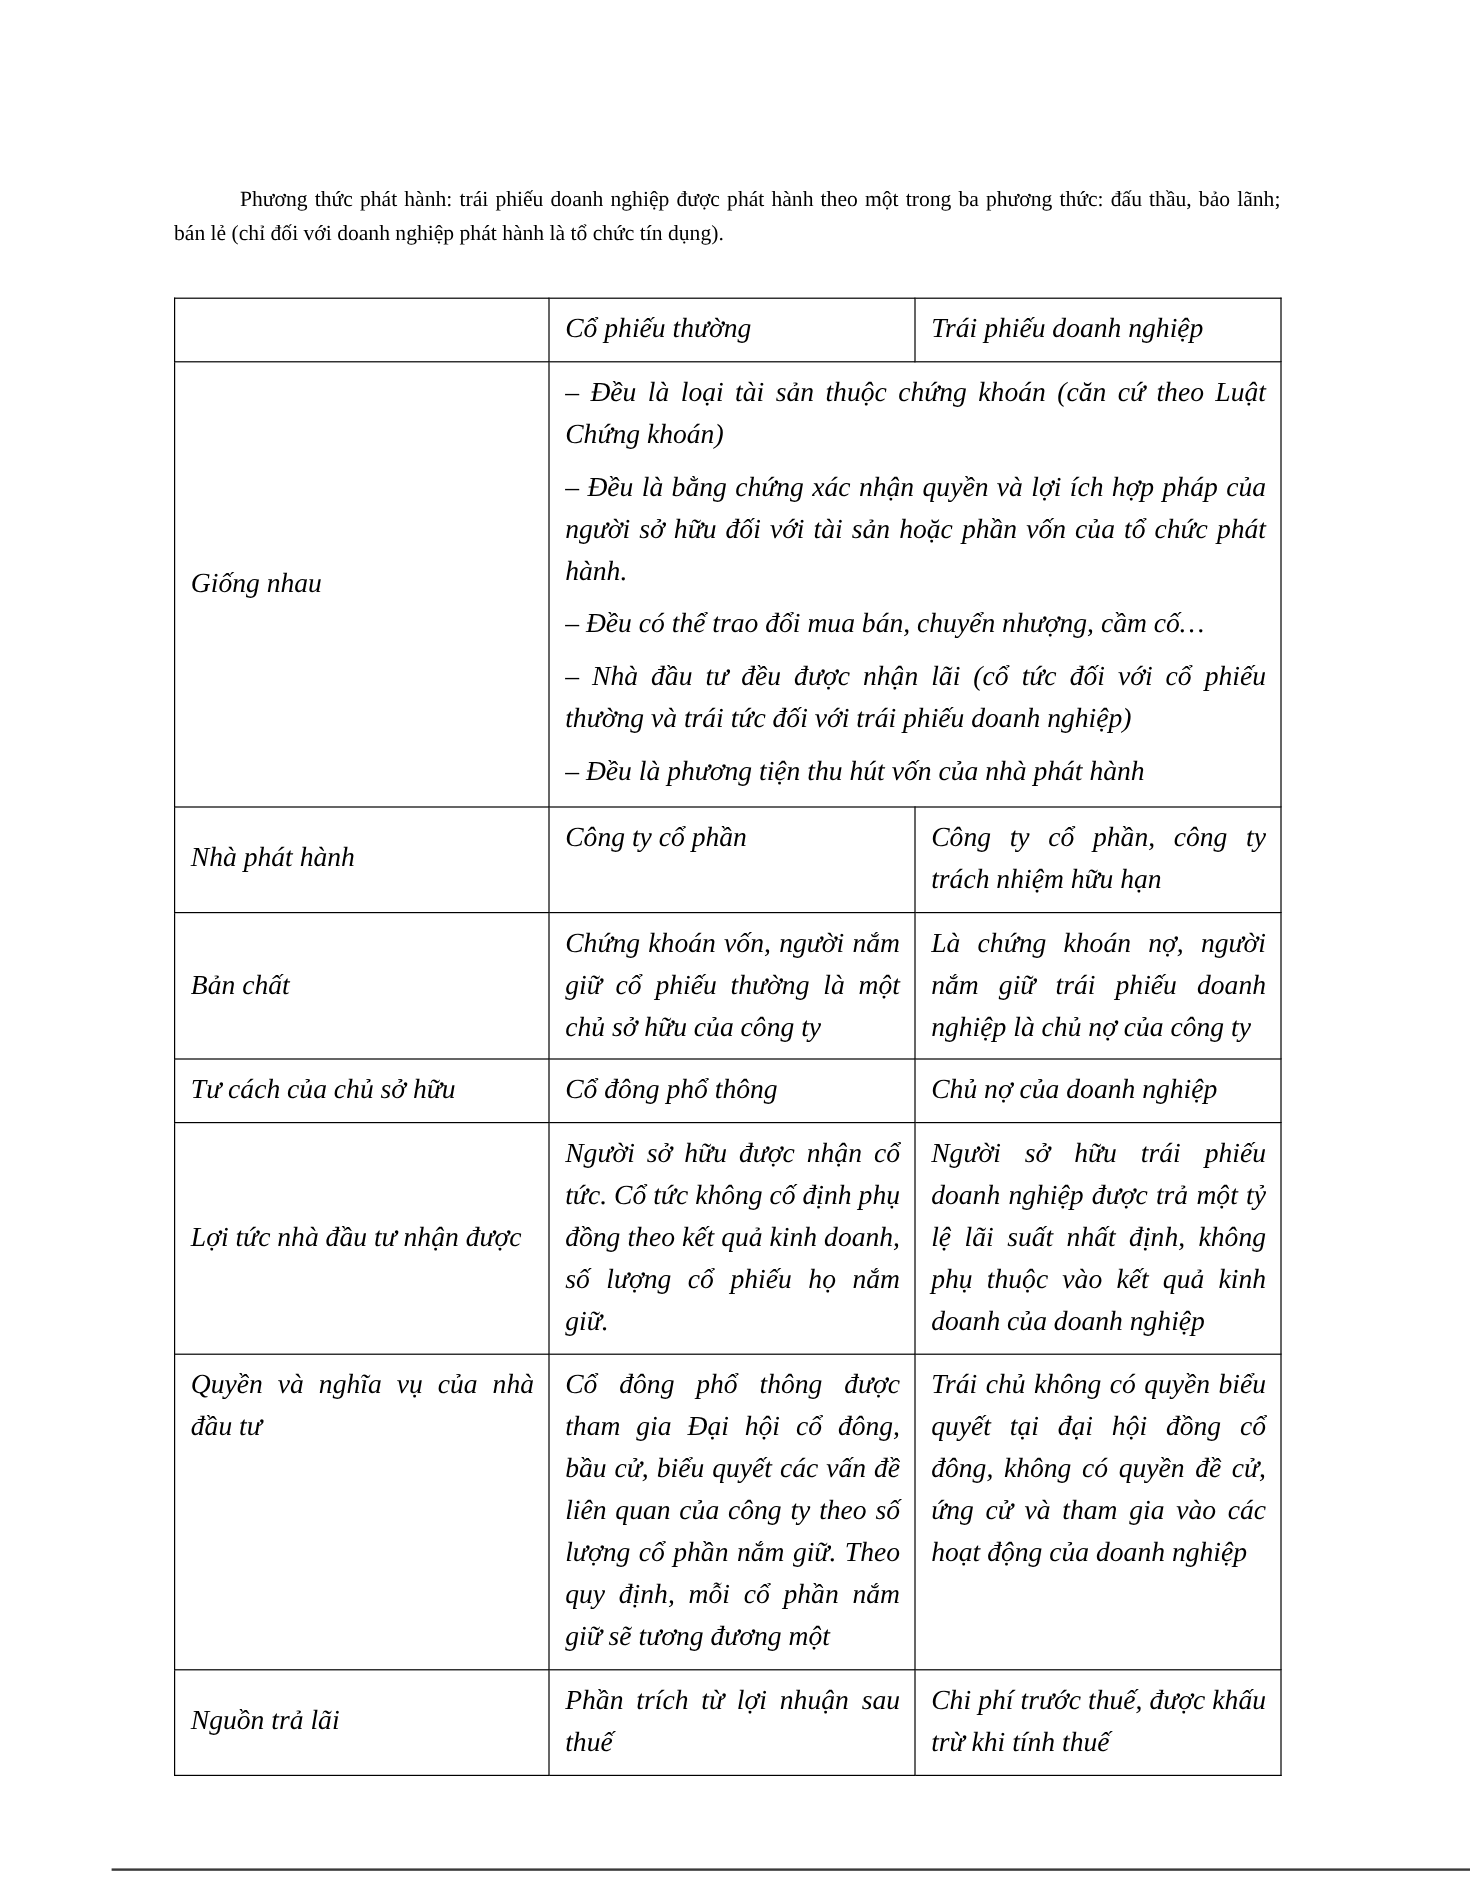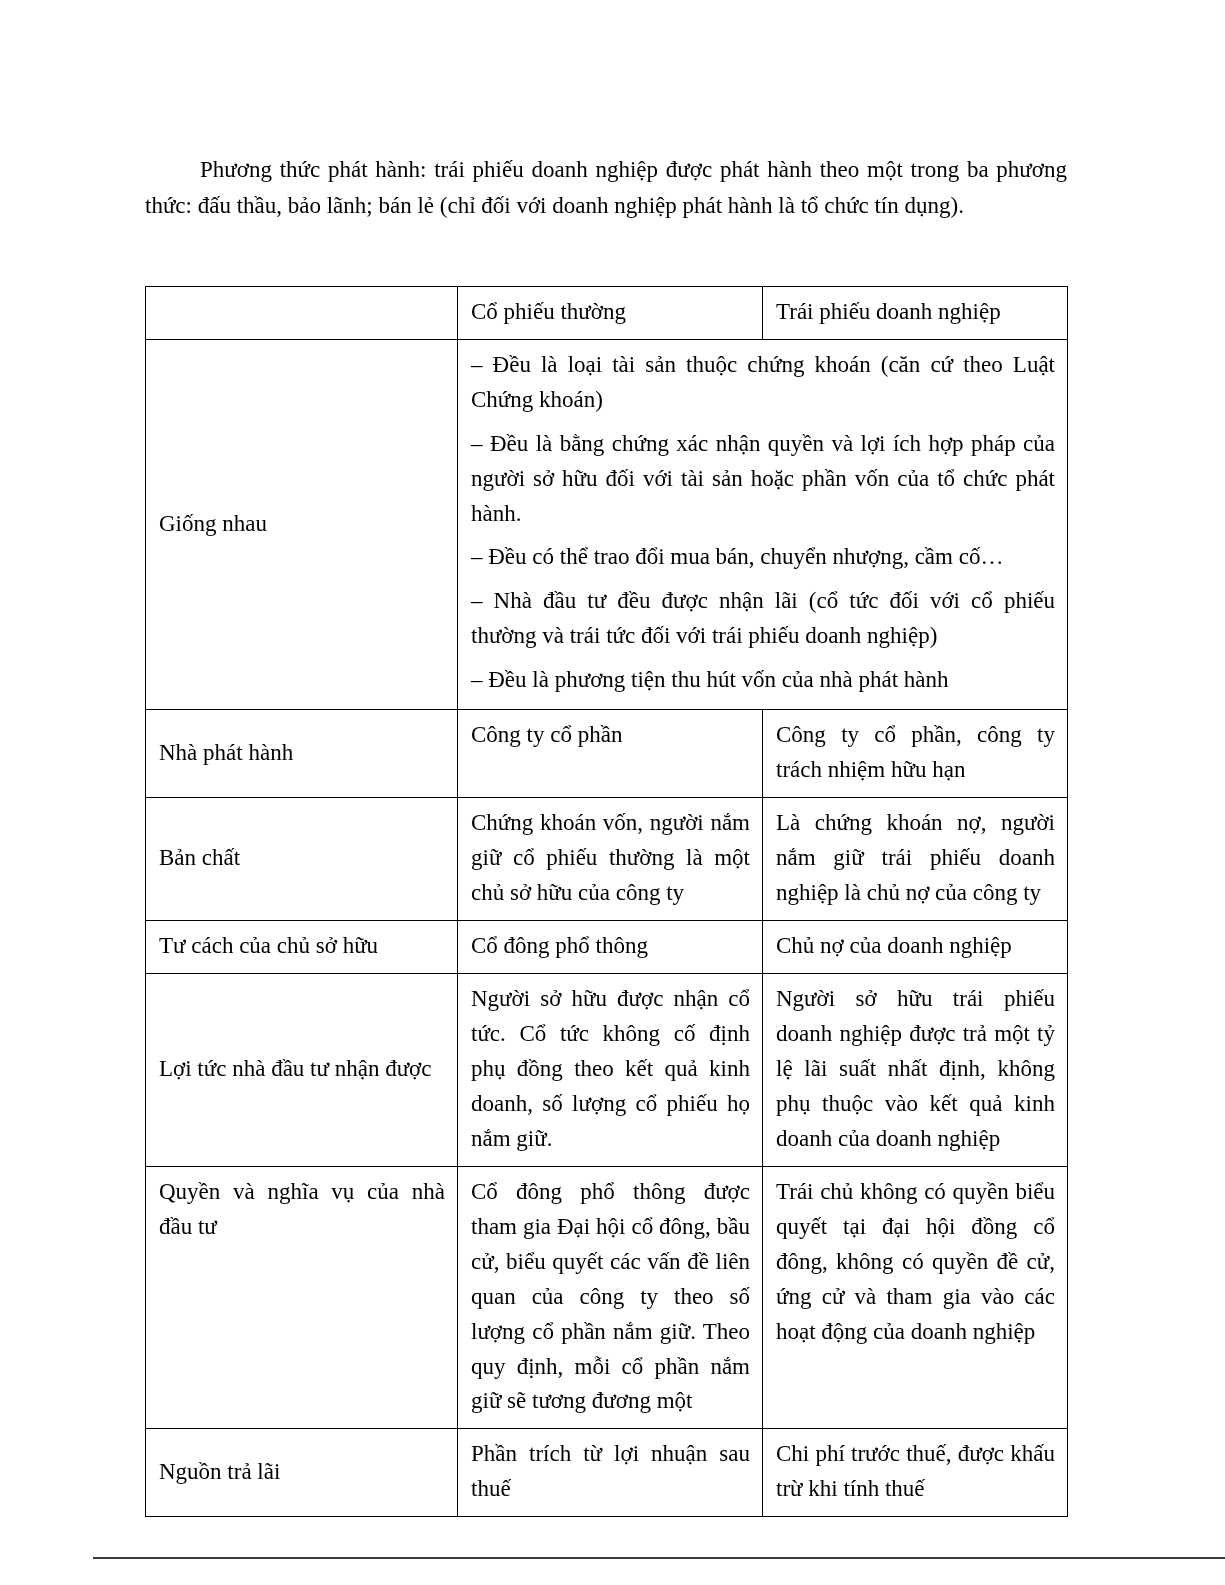--- a/index.html
+++ b/index.html
@@ -12,42 +12,43 @@
     color: #000000;
     overflow: hidden;
   }
   .page {
     position: absolute;
     left: 145px;
     top: 152px;
     width: 922px;
   }
   .intro {
-    font-size: 23px;
+    font-size: 18px;
     line-height: 1.56;
     text-align: justify;
     text-indent: 55px;
   }
   .heading {
     margin-top: 40px;
     display: flex;
     font-weight: bold;
     font-size: 23px;
   }
   .heading .num {
     padding-left: 40px;
     width: 110px;
     flex: 0 0 auto;
   }
   table.cmp {
     border-collapse: collapse;
     table-layout: fixed;
     width: 922px;
-    margin-top: 62px;
+    margin-top: 40px;
     font-size: 23px;
+    font-style: italic;
   }
   col.c1 { width: 312px; }
   col.c2 { width: 305px; }
   col.c3 { width: 305px; }
   td {
     border: 1.5px solid #000000;
     padding: 8px 12px 9px 13px;
     vertical-align: top;
     text-align: justify;
     line-height: 1.52;

